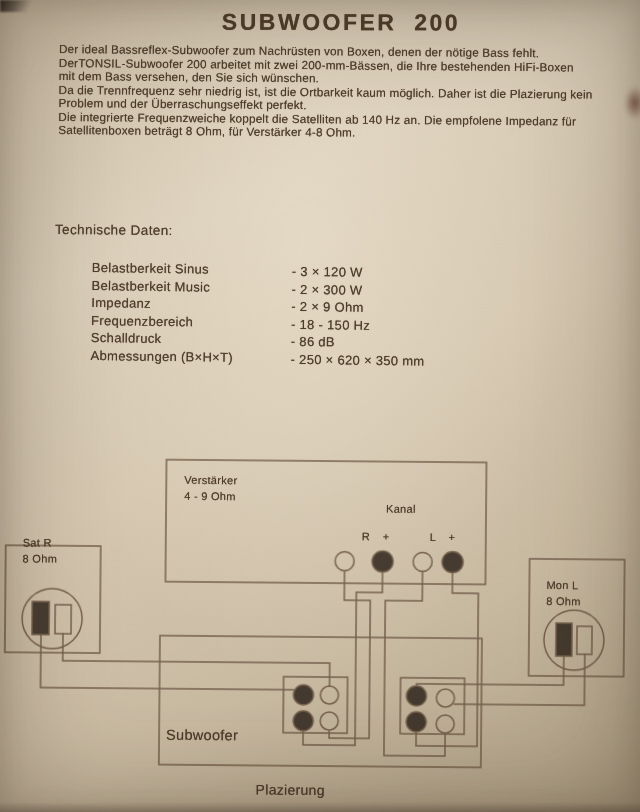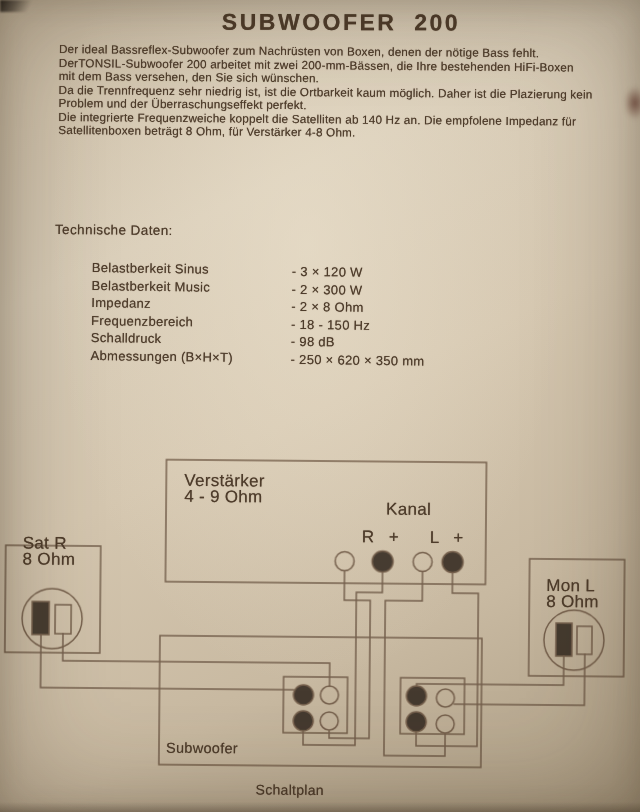--- a/index.html
+++ b/index.html
@@ -54,28 +54,28 @@
   }
   .tech .row{height:17.5px;line-height:17.5px;white-space:nowrap;}
   .tech .lab{display:inline-block;width:200px;}
   .tech .val{display:inline-block;position:relative;top:1px;}
 
   .diagram{
     position:absolute;left:0;top:452px;width:640px;height:360px;
     transform:rotate(0.5deg);transform-origin:50% 50%;
   }
   .diagram svg{position:absolute;left:0;top:0;filter:blur(0.3px);}
-  .dlabel{position:absolute;font-size:17px;line-height:15.5px;letter-spacing:0.3px;white-space:pre;}
+  .dlabel{position:absolute;font-size:11px;line-height:15.5px;letter-spacing:0.3px;white-space:pre;}
   .lab-verstaerker{left:183px;top:22px;}
   .lab-kanal{left:385px;top:49px;text-align:right;}
   .lab-rplus{left:361px;top:77px;letter-spacing:5px;}
   .lab-lplus{left:429px;top:77px;letter-spacing:5px;}
   .lab-satr{left:22px;top:86px;}
   .lab-satl{left:546px;top:124px;}
-  .lab-sub{left:167px;top:290px;font-size:14.5px;}
+  .lab-sub{left:167px;top:277px;font-size:14.5px;}
   .lab-caption{left:257px;top:331px;font-size:14px;}
 </style>
 </head>
 <body>
 
 <div class="vignette"></div>
 <div class="corner-wedge"></div>
 <div class="edge-smudge"></div>
 <div class="bottom-shade"></div>
 
@@ -88,23 +88,23 @@
     <div class="line">Da die Trennfrequenz sehr niedrig ist, ist die Ortbarkeit kaum möglich. Daher ist die Plazierung kein</div>
     <div class="line">Problem und der Überraschungseffekt perfekt.</div>
     <div class="line">Die integrierte Frequenzweiche koppelt die Satelliten ab 140 Hz an. Die empfolene Impedanz für</div>
     <div class="line">Satellitenboxen beträgt 8 Ohm, für Verstärker 4-8 Ohm.</div>
   </div>
 
 <div class="tech-heading photo-text">Technische Daten:</div>
 <div class="tech photo-text" id="tech-rows">
     <div class="row"><span class="lab">Belastberkeit Sinus</span><span class="val">- 3 × 120 W</span></div>
     <div class="row"><span class="lab">Belastberkeit Music</span><span class="val">- 2 × 300 W</span></div>
-    <div class="row"><span class="lab">Impedanz</span><span class="val">- 2 × 8 Ohm</span></div>
+    <div class="row"><span class="lab">Impedanz</span><span class="val">- 2 × 9 Ohm</span></div>
     <div class="row"><span class="lab">Frequenzbereich</span><span class="val">- 18 - 150 Hz</span></div>
-    <div class="row"><span class="lab">Schalldruck</span><span class="val">- 98 dB</span></div>
+    <div class="row"><span class="lab">Schalldruck</span><span class="val">- 86 dB</span></div>
     <div class="row"><span class="lab">Abmessungen (B×H×T)</span><span class="val">- 250 × 620 × 350 mm</span></div>
   </div>
 
 <div class="diagram">
   <svg width="640" height="360" viewBox="0 0 640 360">
     <g stroke="#6a5441" stroke-width="1.5" fill="none" opacity="0.88" stroke-linecap="square">
 
       <rect x="165" y="9" width="320" height="122"></rect>
       <rect x="5" y="96" width="95" height="107"></rect>
       <rect x="529" y="105" width="95" height="117"></rect>
@@ -146,14 +146,14 @@
     </g>
   </svg>
 
   <div class="dlabel lab-verstaerker photo-text"><span>Verstärker</span><br><span>4 - 9 Ohm</span></div>
   <div class="dlabel lab-kanal photo-text">Kanal</div>
   <div class="dlabel lab-rplus photo-text">R +</div>
   <div class="dlabel lab-lplus photo-text">L +</div>
   <div class="dlabel lab-satr photo-text"><span>Sat R</span><br><span>8 Ohm</span></div>
   <div class="dlabel lab-satl photo-text"><span>Mon L</span><br><span>8 Ohm</span></div>
   <div class="dlabel lab-sub photo-text">Subwoofer</div>
-  <div class="dlabel lab-caption photo-text">Schaltplan</div>
+  <div class="dlabel lab-caption photo-text">Plazierung</div>
 </div>
 
 </body></html>

